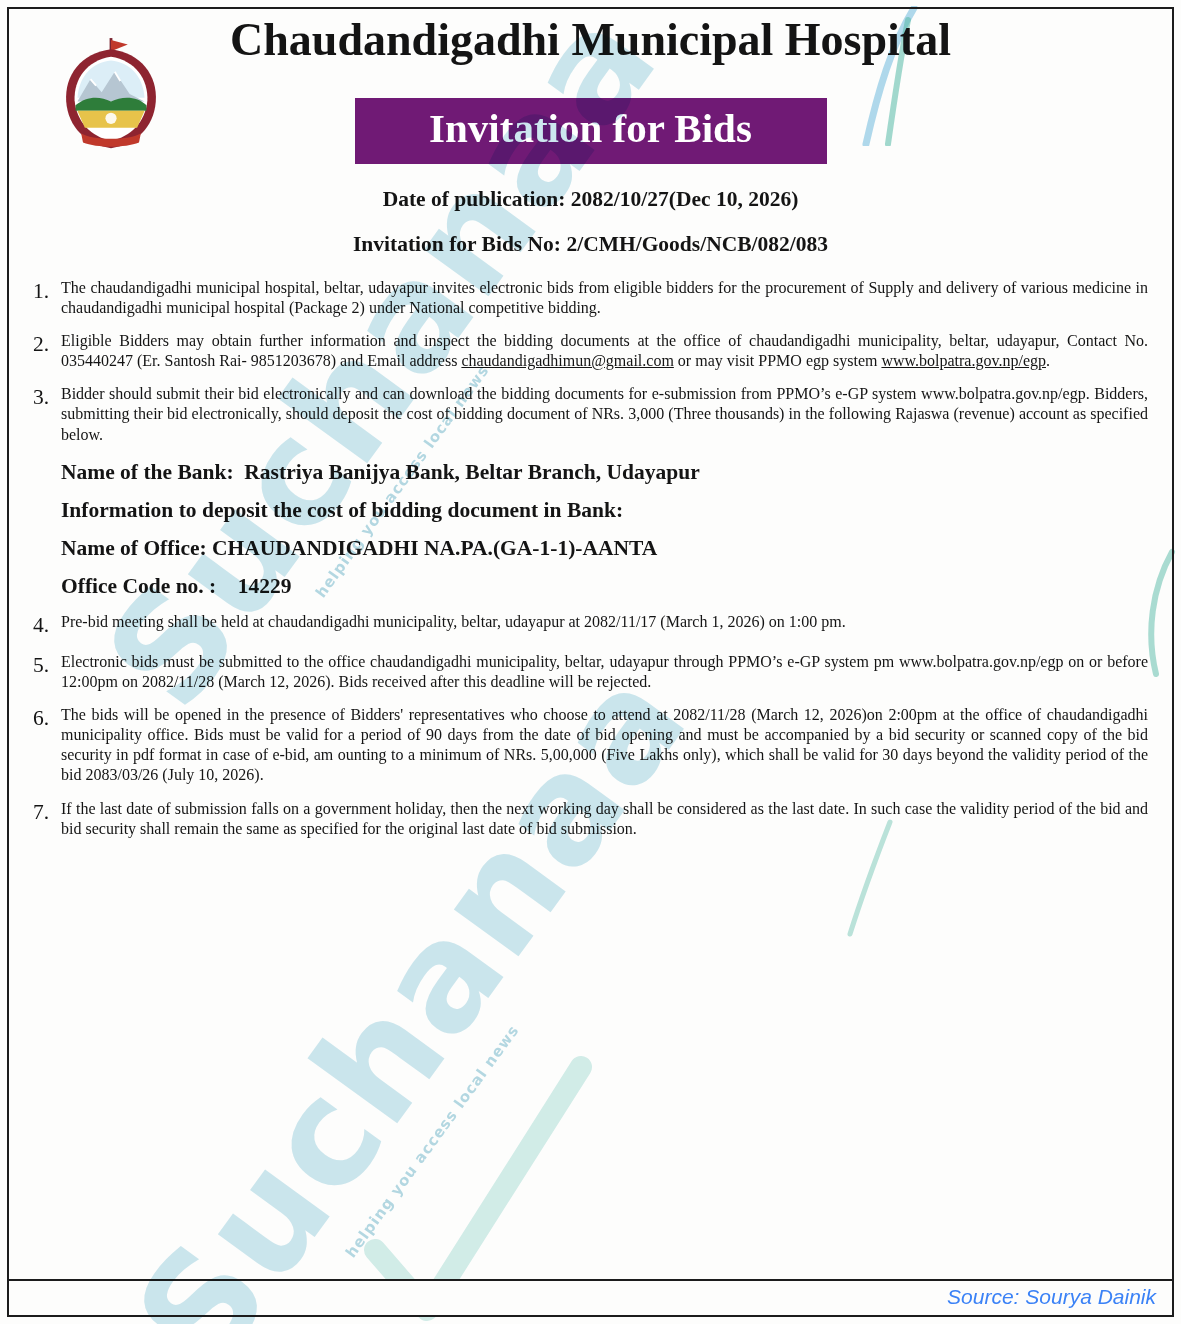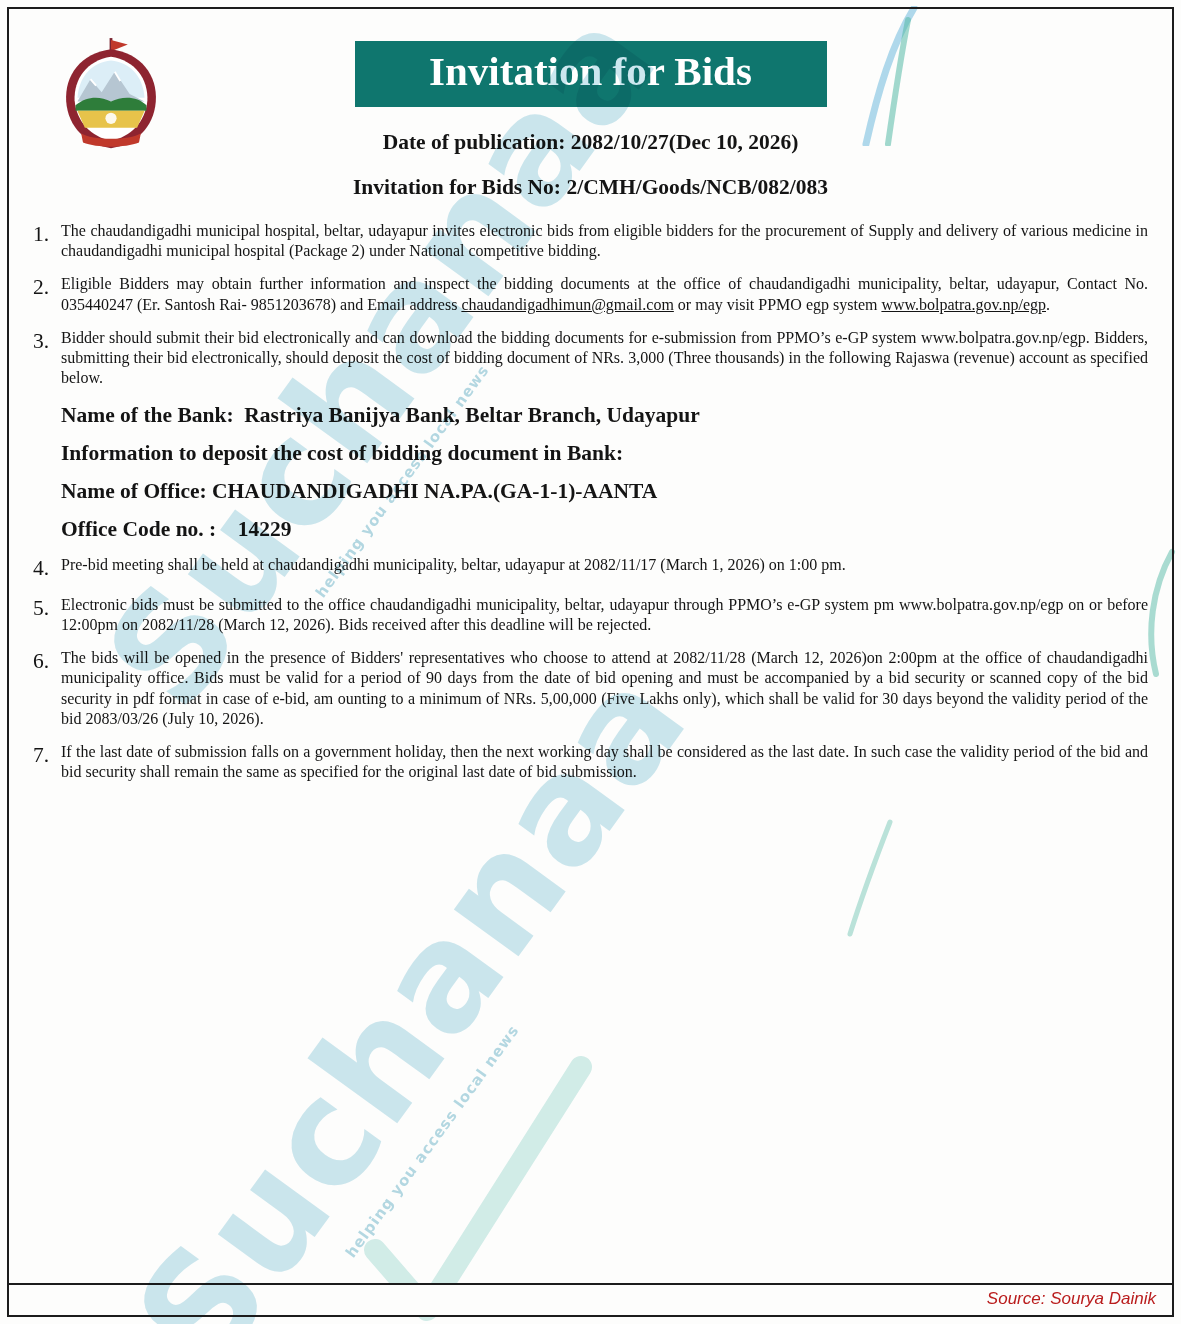--- a/index.html
+++ b/index.html
@@ -4,34 +4,34 @@
 <style>
   html,body{margin:0;padding:0;background:#ffffff;}
   .page{position:relative;width:1181px;height:1324px;background:#fdfdfc;overflow:hidden;
         font-family:"Liberation Serif","DejaVu Serif",serif;color:#141414;}
   .frame{position:absolute;left:7px;top:7px;right:7px;bottom:7px;border:2px solid #1c1c1c;
          pointer-events:none;z-index:4;}
   .content{position:absolute;left:9px;top:9px;right:9px;z-index:1;padding:0 24px;}
   .gov{text-align:center;font-weight:bold;font-size:21px;padding-top:23px;}
   .title{text-align:center;font-weight:bold;font-size:46px;margin:6px 0 0;line-height:1.1;}
   .logo{position:absolute;left:46px;top:26px;width:112px;height:120px;}
-  .banner{width:472px;margin:32px auto 8px;background:#0f766e;color:#fff;text-align:center;}
+  .banner{width:472px;margin:32px auto 8px;background:#701a75;color:#fff;text-align:center;}
   .banner span{display:inline-block;font-size:41px;font-weight:bold;padding:8px 0 13px;line-height:1.1;}
   .publine{text-align:center;font-weight:bold;font-size:21.5px;margin-top:23px;}
   .publine.second{margin-top:20px;}
   .list{margin-top:21px;}
   .item{display:flex;margin-top:13px;}
   .num{flex:none;width:28px;font-size:21.5px;line-height:1.26;}
   .body{flex:1;margin:0;font-size:16px;line-height:1.26;text-align:justify;}
   .link{text-decoration:underline;}
   .bank{margin:15px 0 2px 28px;}
   .bank-line{font-weight:bold;font-size:21.5px;line-height:1.16;margin:0 0 13px;}
   .footer{position:absolute;left:9px;right:9px;bottom:9px;border-top:2px solid #1c1c1c;
           text-align:right;padding:4px 16px 6px;z-index:2;background:#fdfdfc;}
-  .source{font-family:"Liberation Sans","DejaVu Sans",sans-serif;font-style:italic;font-size:17px;color:#b91c1c;}
+  .source{font-family:"Liberation Sans","DejaVu Sans",sans-serif;font-style:italic;font-size:21px;color:#3b82f6;}
   .wm{position:absolute;z-index:3;pointer-events:none;mix-blend-mode:multiply;
       transform:rotate(-54deg);text-align:center;font-family:"DejaVu Sans",sans-serif;}
   .wm-big{display:block;font-size:146px;font-weight:bold;color:rgba(143,201,220,0.45);
           letter-spacing:2px;line-height:1;}
   .wm-small{display:block;font-size:15px;font-weight:bold;color:rgba(120,185,205,0.55);
             letter-spacing:1px;margin-top:8px;}
   .wm1{left:20px;top:350px;width:640px;}
   .wm2{left:50px;top:1010px;width:640px;}
   .deco{position:absolute;z-index:0;pointer-events:none;}
 </style>
@@ -75,20 +75,21 @@
         <path d="M24 66 C26 42 40 28 60 26 C80 28 94 42 96 66 Z" fill="#dceef7"></path>
         <path d="M24 70 L38 46 L50 60 L64 38 L80 62 L96 70 Z" fill="#b6c6d2"></path>
         <path d="M38 46 L44 53 M64 38 L70 48" stroke="#fff" stroke-width="2" fill="none"></path>
         <path d="M22 74 C34 64 48 64 60 70 C72 64 88 64 98 74 L98 80 L22 80 Z" fill="#2e7d3a"></path>
         <path d="M24 80 L96 80 L88 98 L32 98 Z" fill="#e7c34a"></path>
         <circle cx="60" cy="88" r="6" fill="#fff" opacity="0.9"></circle>
         <path d="M28 104 C40 112 80 112 92 104 L90 114 C75 120 45 120 30 114 Z" fill="#c0392b"></path>
       </svg>
     </div>
 
+    <h1 class="title">Chaudandigadhi Municipal Hospital</h1>
 
     <div class="banner">
       <span>Invitation for Bids</span>
     </div>
 
     <div class="publine">Date of publication: 2082/10/27(Dec 10, 2026)</div>
     <div class="publine second">Invitation for Bids No: 2/CMH/Goods/NCB/082/083</div>
 
     <div class="list">
 

